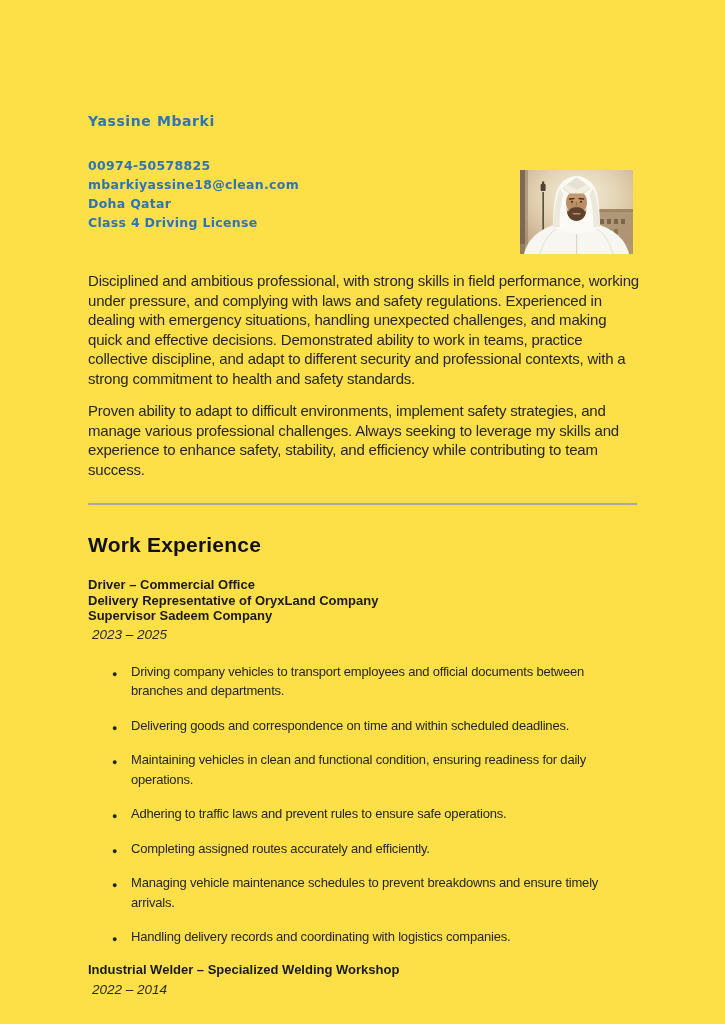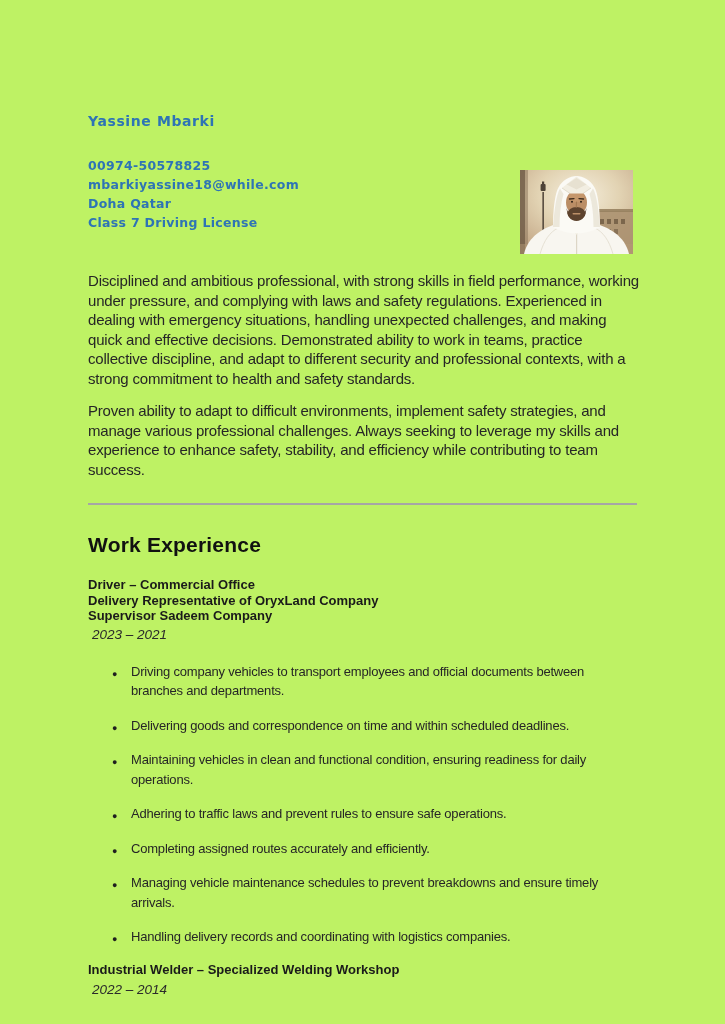--- a/index.html
+++ b/index.html
@@ -2,21 +2,21 @@
 <html><head>
 <meta charset="utf-8">
 <style>
   * { margin: 0; padding: 0; box-sizing: border-box; }
   html, body { background: #e8e8e8; }
   .page {
     position: relative;
     width: 725px;
     height: 1024px;
     margin: 0 auto;
-    background: #bef264;
+    background: #fde047;
     font-family: "Liberation Sans", sans-serif;
     color: #1f1f1f;
     overflow: hidden;
   }
   .content {
     position: absolute;
     left: 88px;
     right: 88px;
     top: 0;
   }
@@ -187,40 +187,40 @@
       <path d="M42 18 L50 23.5 M71 18 L63 23.5" stroke="#d9d2c0" stroke-width="0.7" fill="none"></path>
     </svg>
   </div>
 
   <div class="content">
 
     <div class="name">Yassine Mbarki</div>
 
     <div class="contact">
       <div>00974-50578825</div>
-      <div>mbarkiyassine18@while.com</div>
+      <div>mbarkiyassine18@clean.com</div>
       <div>Doha Qatar</div>
-      <div>Class 7 Driving License</div>
+      <div>Class 4 Driving License</div>
     </div>
 
     <div class="summary">
       <p>Disciplined and ambitious professional, with strong skills in field performance, working under pressure, and complying with laws and safety regulations. Experienced in dealing with emergency situations, handling unexpected challenges, and making quick and effective decisions. Demonstrated ability to work in teams, practice collective discipline, and adapt to different security and professional contexts, with a strong commitment to health and safety standards.</p>
       <p>Proven ability to adapt to difficult environments, implement safety strategies, and manage various professional challenges. Always seeking to leverage my skills and experience to enhance safety, stability, and efficiency while contributing to team success.</p>
     </div>
 
     <hr class="divider">
 
     <h1 class="we-heading">Work Experience</h1>
 
     <div class="job-titles">
       <div>Driver – Commercial Office</div>
       <div>Delivery Representative of OryxLand Company</div>
       <div>Supervisor Sadeem Company</div>
     </div>
-    <div class="job-dates">2023 – 2021</div>
+    <div class="job-dates">2023 – 2025</div>
 
     <ul class="bullets">
       <li><span>Driving company vehicles to transport employees and official documents between branches and departments.</span></li>
       <li><span>Delivering goods and correspondence on time and within scheduled deadlines.</span></li>
       <li><span>Maintaining vehicles in clean and functional condition, ensuring readiness for daily operations.</span></li>
       <li><span>Adhering to traffic laws and prevent rules to ensure safe operations.</span></li>
       <li><span>Completing assigned routes accurately and efficiently.</span></li>
       <li><span>Managing vehicle maintenance schedules to prevent breakdowns and ensure timely arrivals.</span></li>
       <li><span>Handling delivery records and coordinating with logistics companies.</span></li>
     </ul>

